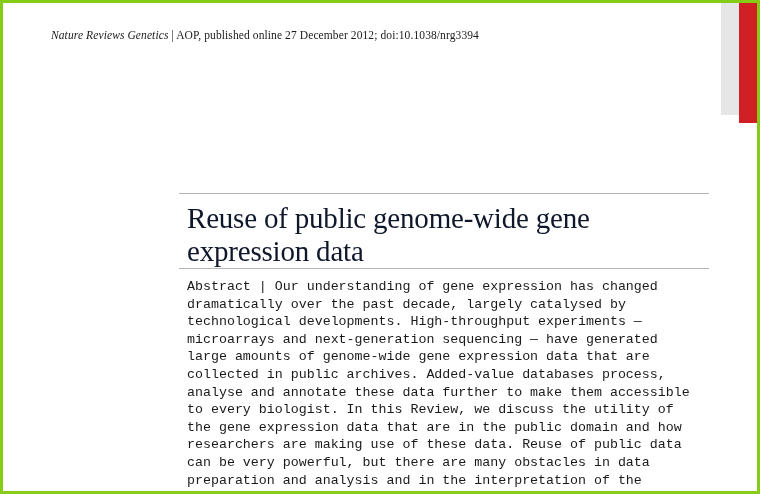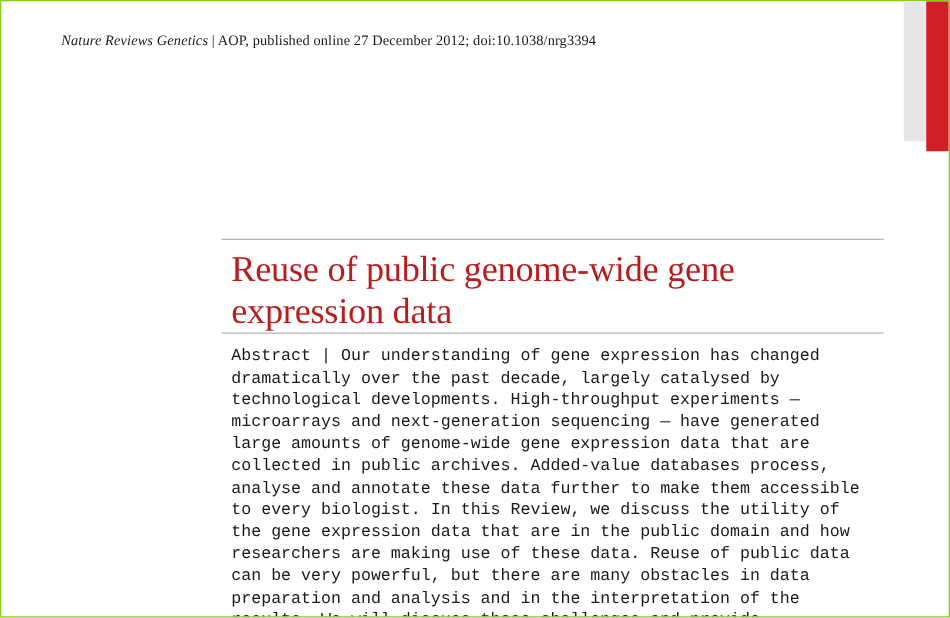--- a/index.html
+++ b/index.html
@@ -12,21 +12,21 @@
     background: #ffffff;
     font-family: "Liberation Serif", serif;
     overflow: hidden;
   }
   .page {
     position: relative;
     width: 760px;
     height: 494px;
     background: #ffffff;
     box-sizing: border-box;
-    border: 1px solid #84cc16;
+    border: 3px solid #84cc16;
     overflow: hidden;
   }
 
   
   .side-tab-shadow {
     position: absolute;
     top: 0;
     right: 16px;
     width: 20px;
     height: 112px;
@@ -81,21 +81,21 @@
   .rule-top {
     border-top: 1px solid #b5b5b5;
     width: 530px;
     height: 0;
   }
   .title {
     margin: 8px 0 0 8px;
     font-family: "Liberation Serif", serif;
     font-size: 29px;
     line-height: 33px;
-    color: #b91c1c;
+    color: #0f172a;
     font-weight: normal;
     letter-spacing: -0.2px;
     width: 505px;
   }
   .authors {
     margin: 10px 0 0 8px;
     font-family: "Liberation Serif", serif;
     font-style: italic;
     font-size: 15.5px;
     color: #1a1a1a;

